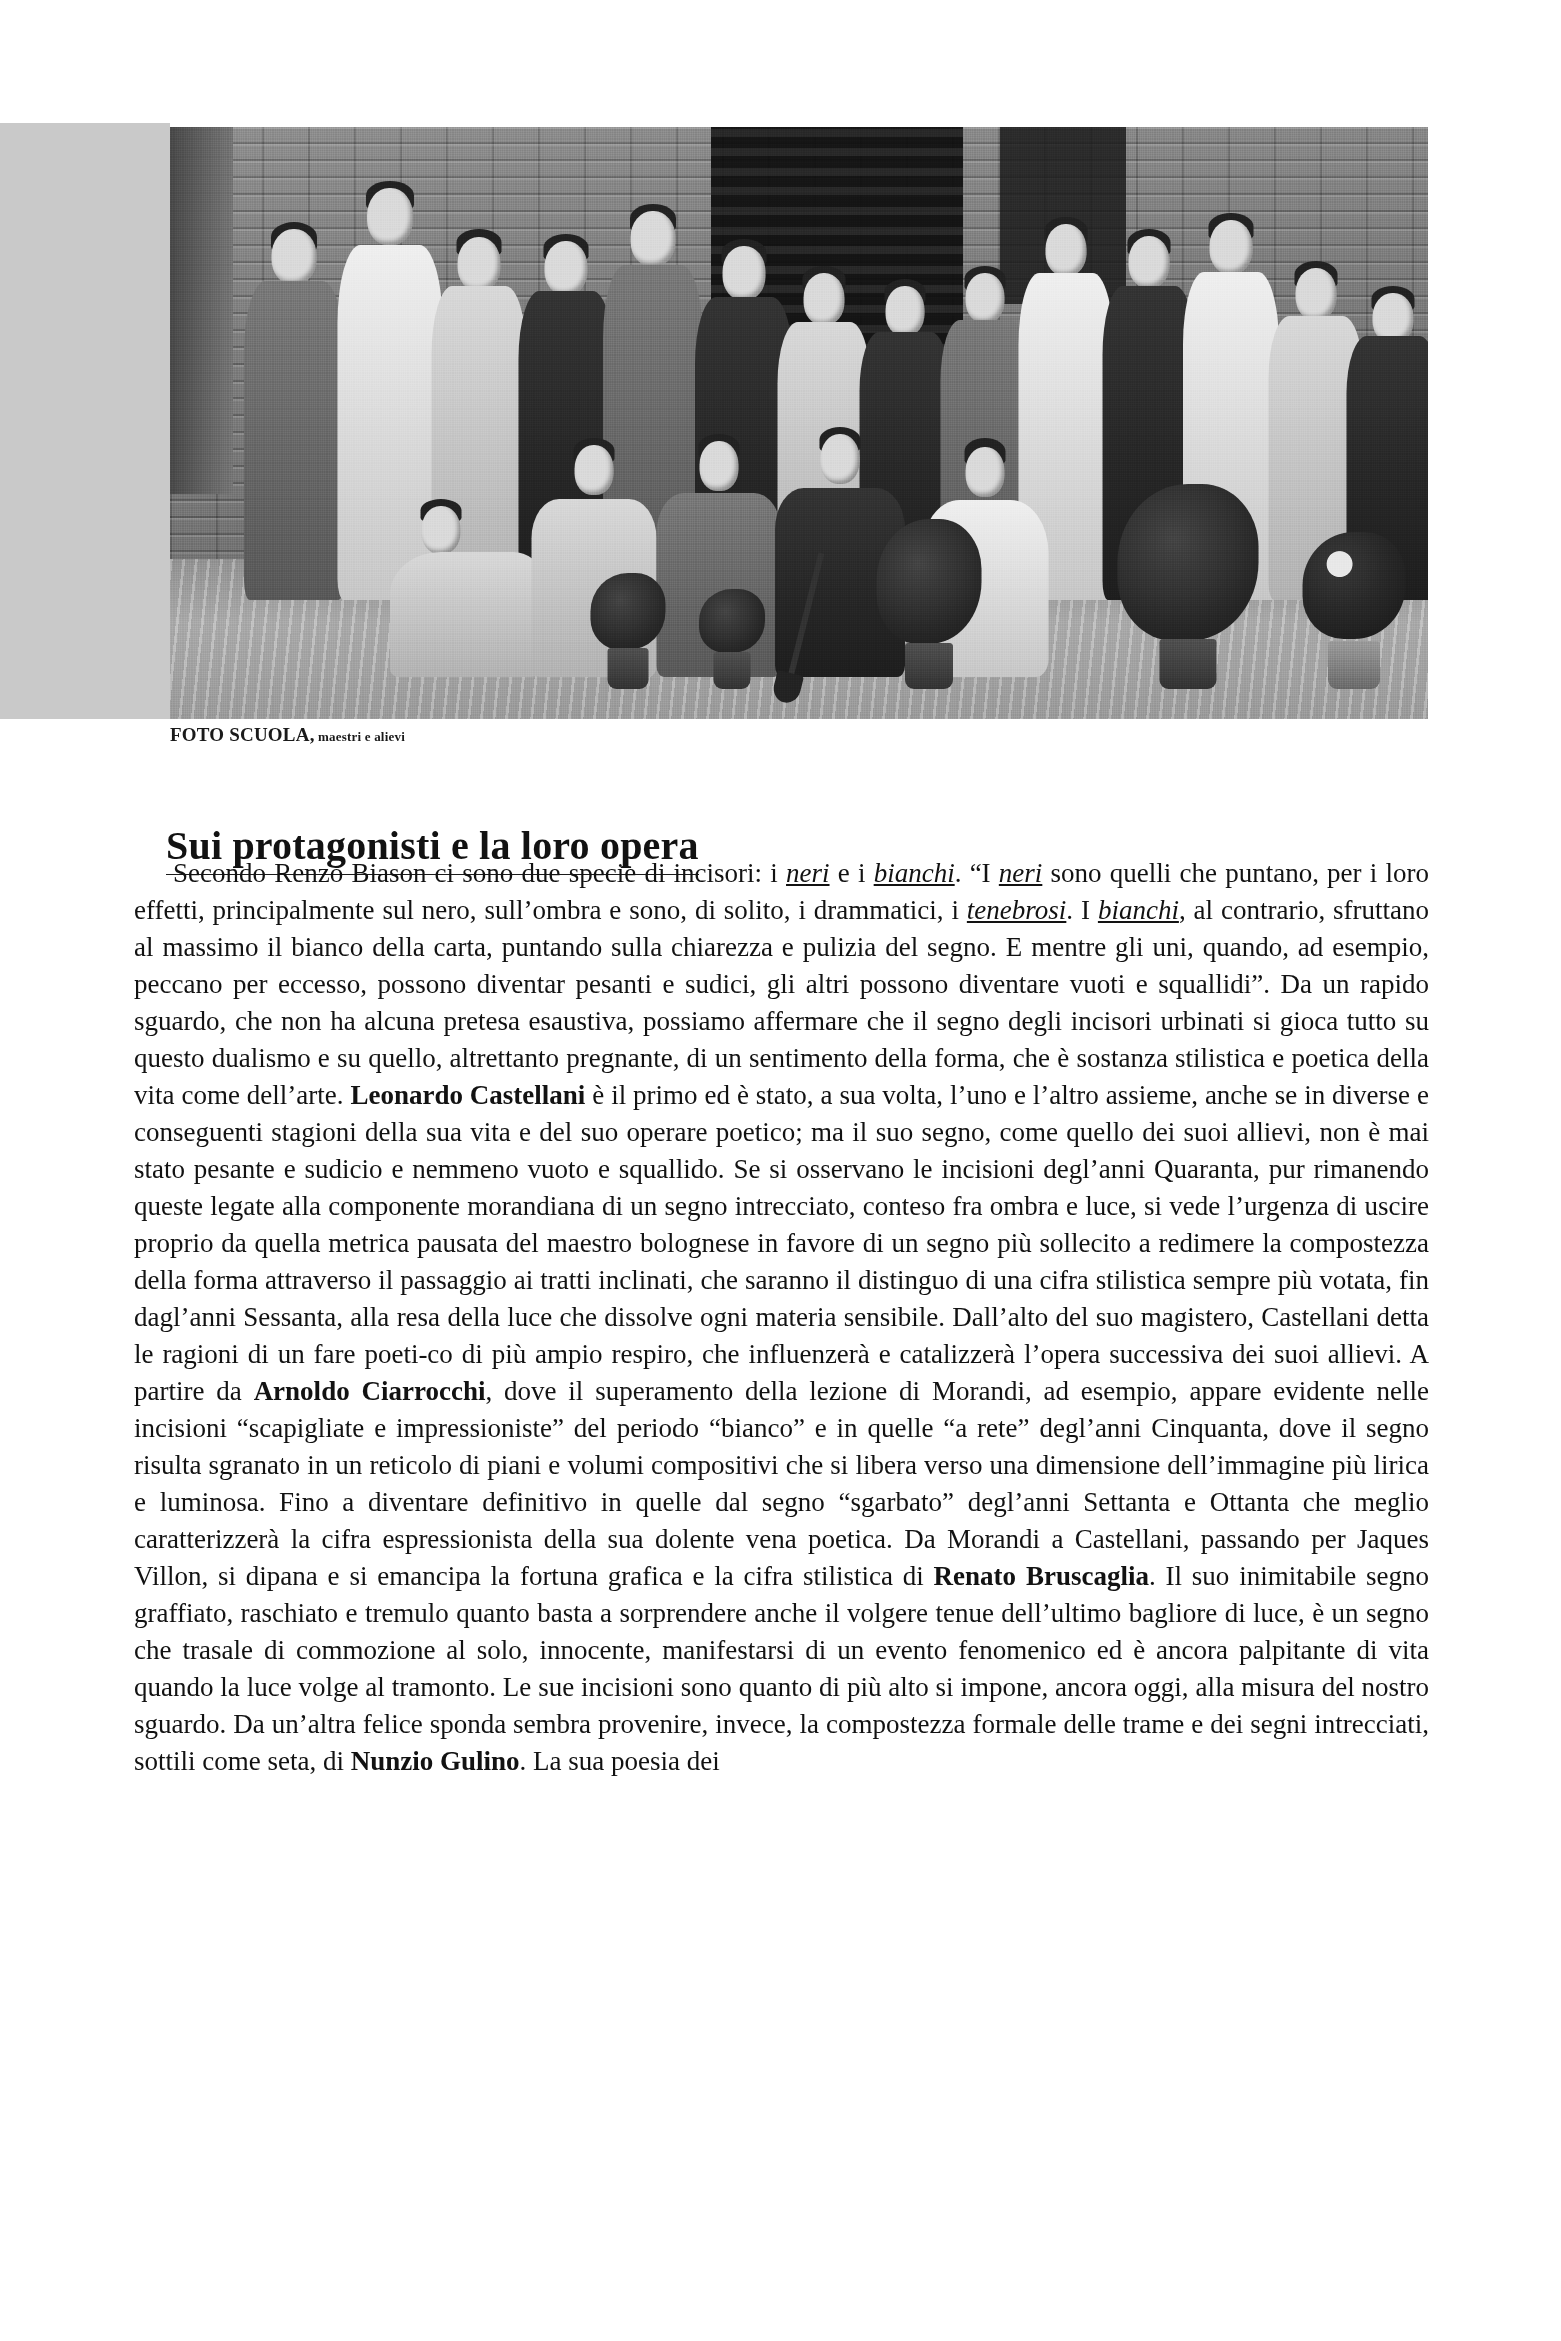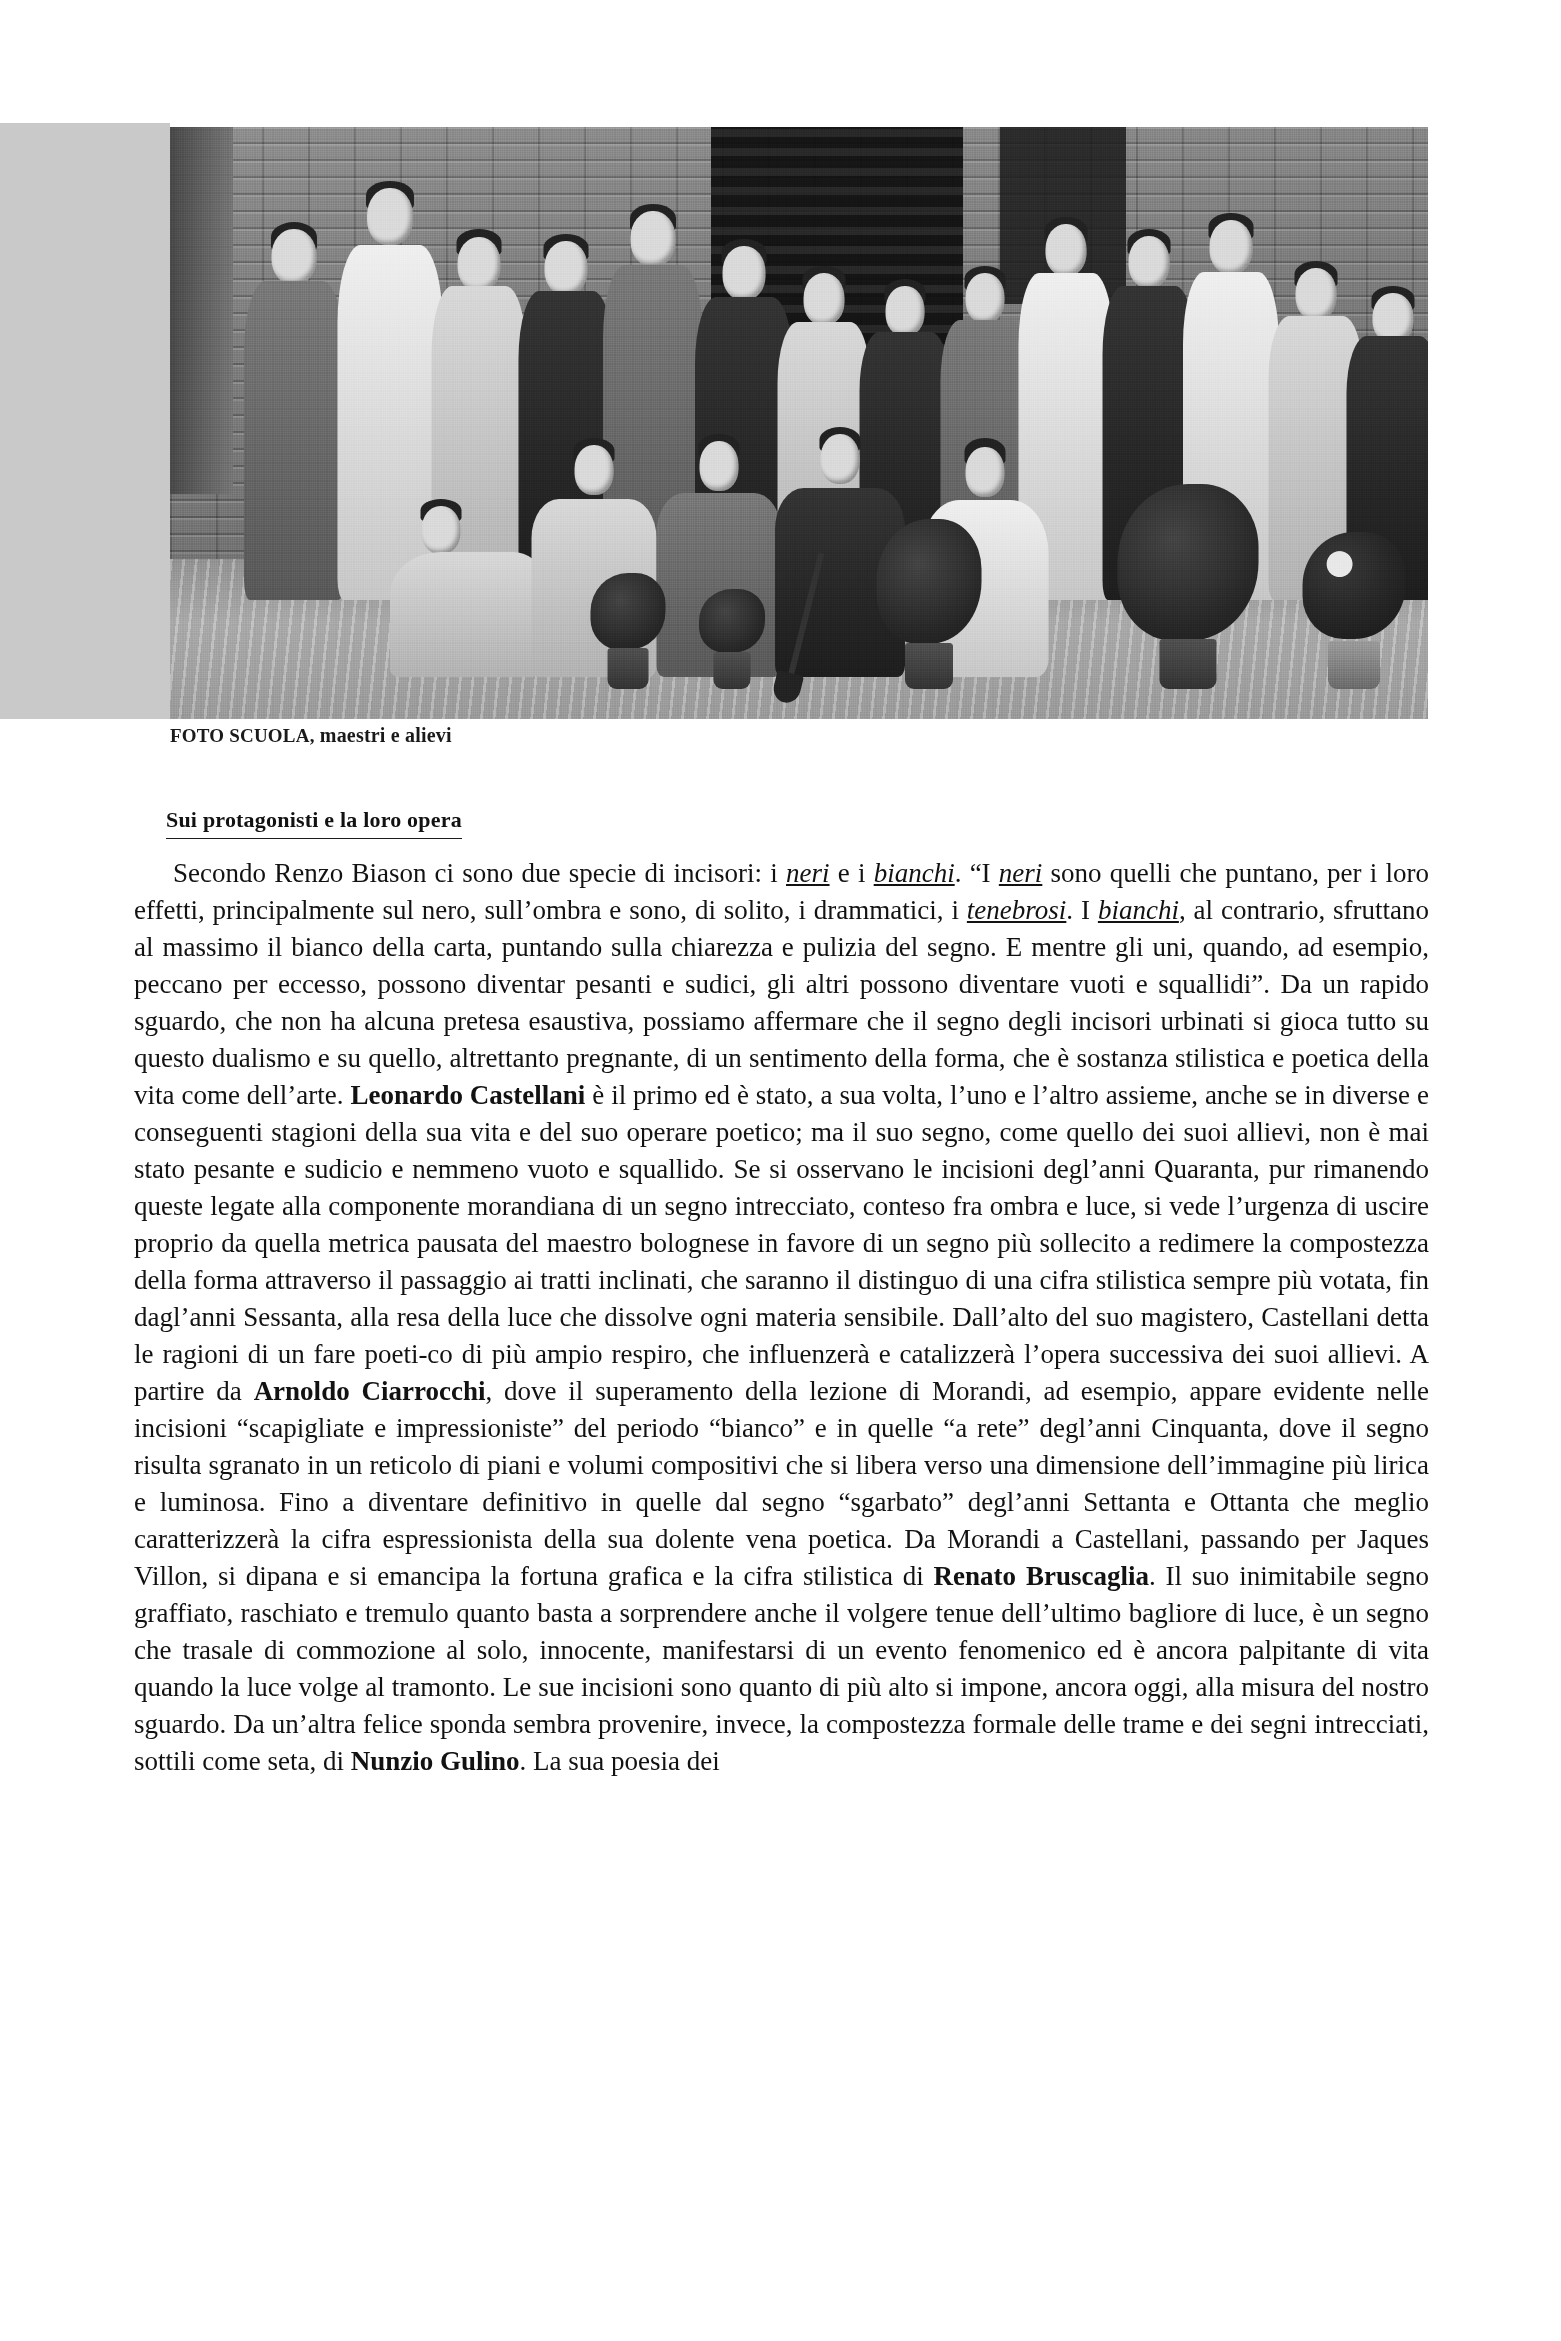--- a/index.html
+++ b/index.html
@@ -211,28 +211,28 @@
     position: absolute;
     left: 170px;
     top: 724px;
     font-family: "Liberation Serif", "DejaVu Serif", serif;
     font-weight: bold;
     color: #1a1a1a;
     letter-spacing: 0.2px;
     white-space: nowrap;
   }
   .caption .cap-main { font-size: 19px; }
-  .caption .cap-sub  { font-size: 20px; }
+  .caption .cap-sub  { font-size: 13px; }
 
   
   .section-heading {
     position: absolute;
     left: 166px;
     top: 789px;
-    font-size: 22px;
+    font-size: 40px;
     font-weight: bold;
     letter-spacing: 0.2px;
     color: #121212;
     border-bottom: 1.8px solid #1b1b1b;
     padding-bottom: 4.5px;
     display: inline-block;
   }
 
   
   .body-text {

